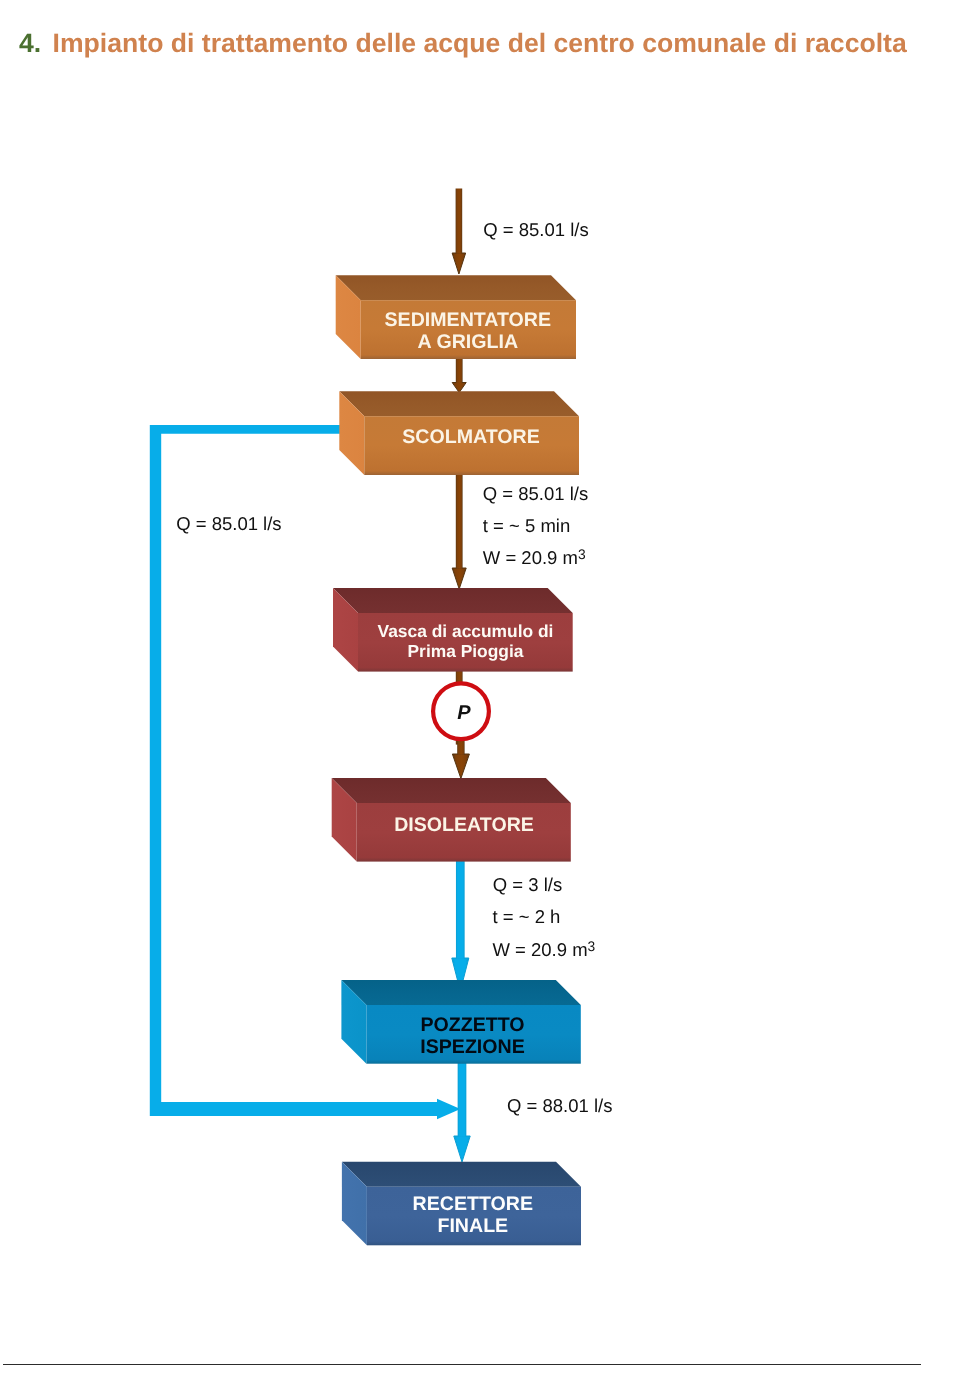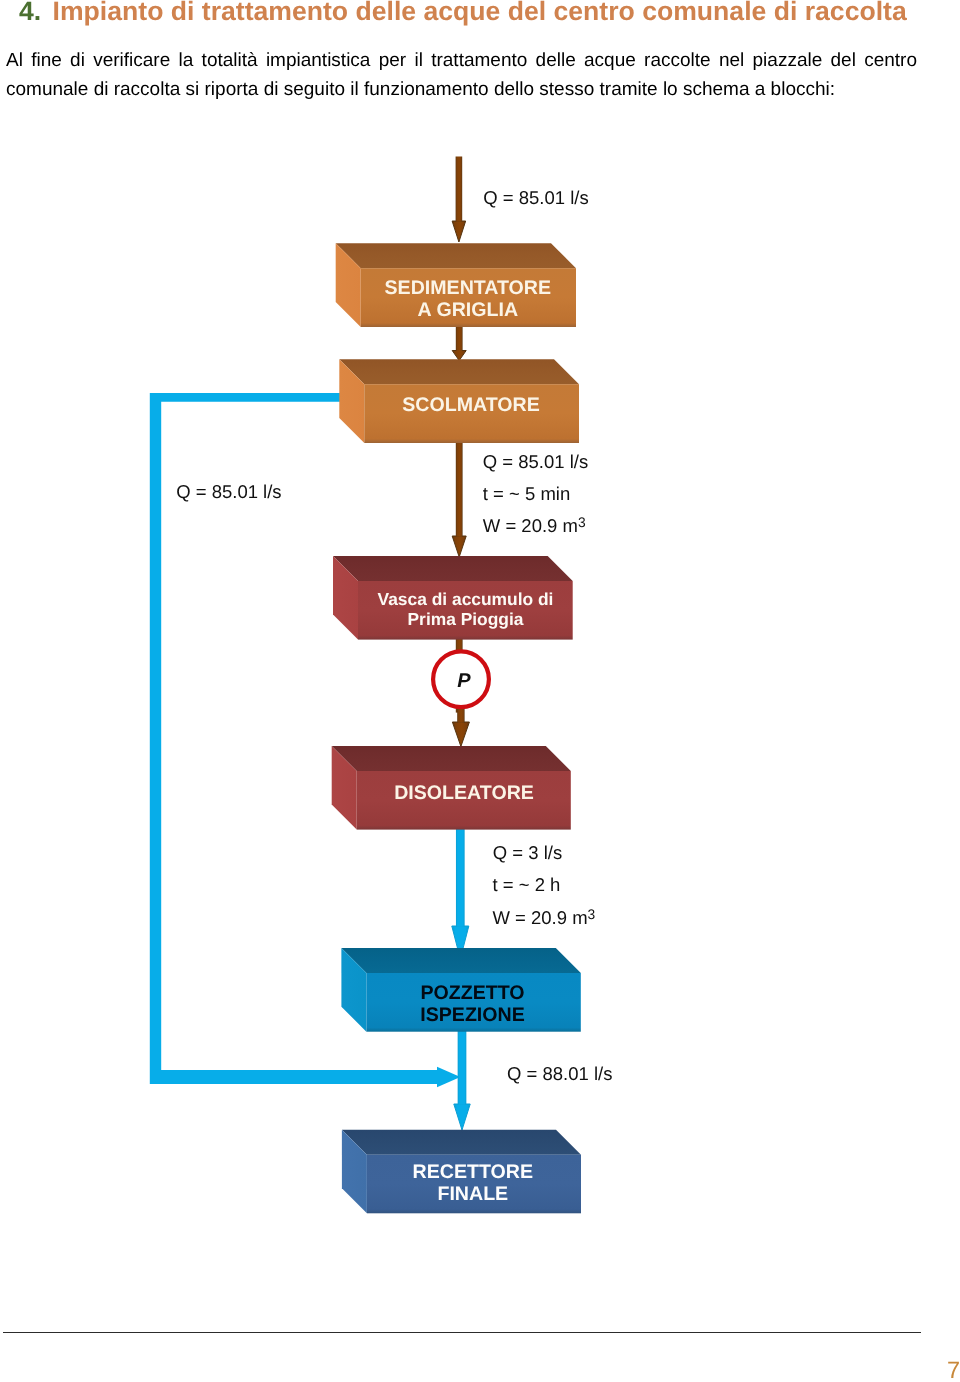--- a/index.html
+++ b/index.html
@@ -1,36 +1,35 @@
 <!DOCTYPE html>
 <html><head>
 <meta charset="utf-8">
 <title>doc</title>
 <style>
   html,body{margin:0;padding:0;}
   *{-webkit-font-smoothing:antialiased;text-rendering:geometricPrecision;}
   body{width:960px;height:1382px;background:#fff;font-family:"Liberation Sans",sans-serif;position:relative;overflow:hidden;}
-  .page{position:absolute;inset:0;}
+  .page{position:absolute;inset:0;margin-top:32px;}
   #hdr{position:absolute;left:19px;top:-4px;font-size:26.6px;font-weight:bold;letter-spacing:0px;white-space:nowrap;}
   #num{color:#4b7030;margin-right:4px;}
   #ttl{color:#d0824e;}
   .para{position:absolute;left:6px;top:46px;width:911px;font-size:19px;line-height:29px;text-align:justify;color:#000;}
   svg.diag{position:absolute;left:0;top:0;}
   hr.rule{position:absolute;left:3px;top:1332px;width:918px;height:0;border:0;border-top:1px solid #2c2c2c;margin:0;}
   .pagenum{position:absolute;left:947px;top:1359px;font-size:23.5px;color:#c8883a;line-height:1;}
 </style>
 </head>
 <body>
 
 <div class="page">
   <div id="hdr">
     <span id="num">4.</span>
     <span id="ttl">Impianto di trattamento delle acque del centro comunale di raccolta</span>
   </div>
-  <div class="para">Al fine di verificare la totalità impiantistica per il trattamento delle acque raccolte nel piazzale del centro comunale di raccolta si riporta di seguito il funzionamento dello stesso tramite lo schema a blocchi:</div>
 
   <svg class="diag" width="960" height="1382" viewBox="0 0 960 1382">
     <defs>
       <linearGradient id="gOrTop" x1="0" y1="0" x2="0" y2="1">
         <stop offset="0" stop-color="#915526"></stop>
           <stop offset="0.55" stop-color="#965a29"></stop>
           <stop offset="1" stop-color="#985d2b"></stop>
       </linearGradient>
       <linearGradient id="gOrSide" x1="0" y1="0" x2="1" y2="0">
         <stop offset="0" stop-color="#dd8743"></stop>

